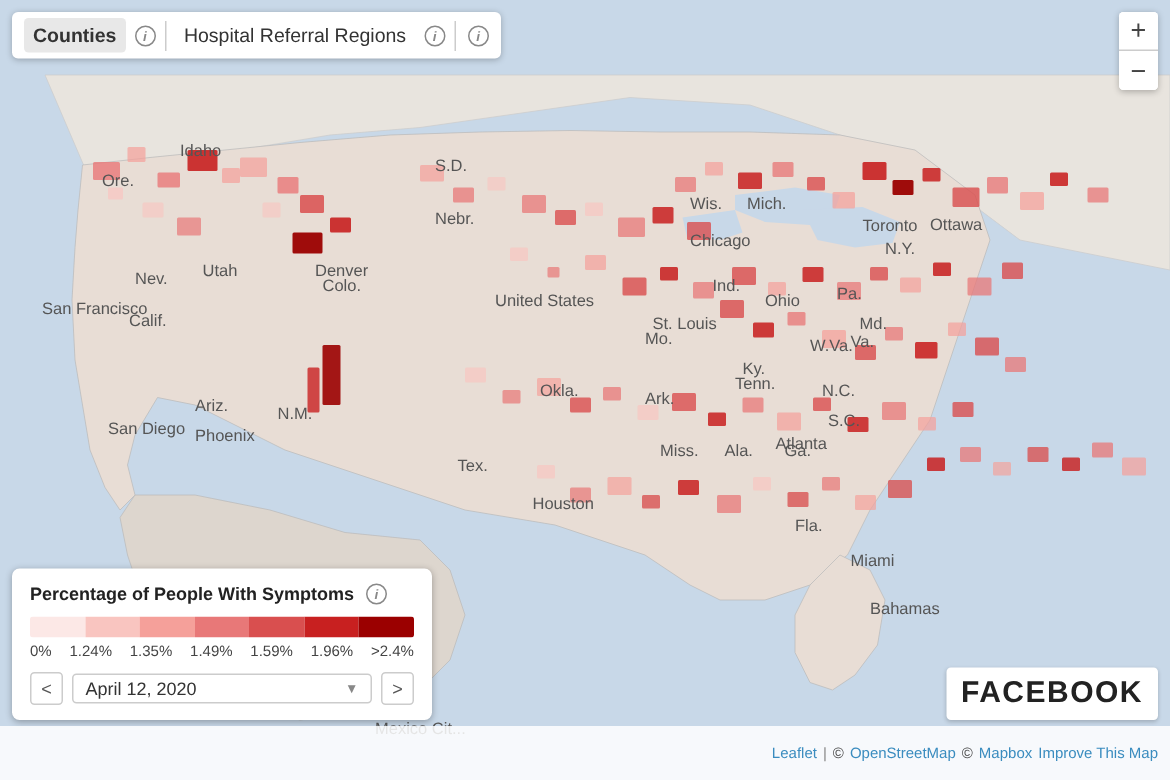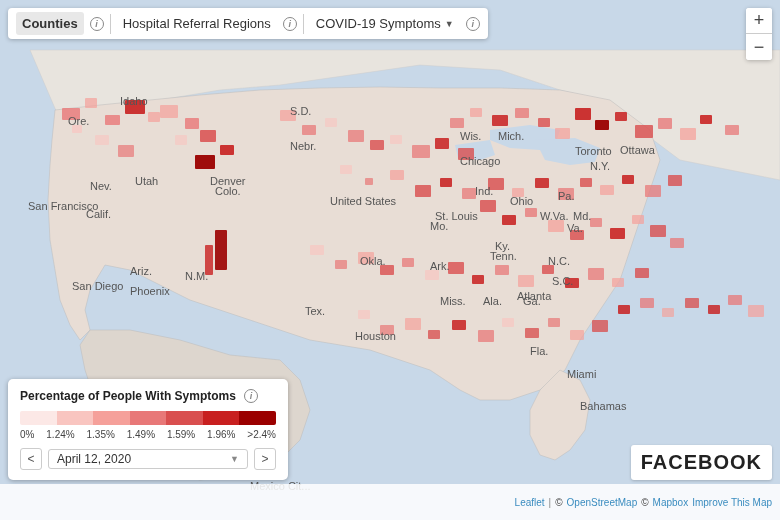--- a/index.html
+++ b/index.html
@@ -397,21 +397,21 @@
       <div class="map-label" style="top: 295px; left: 523px;">Ga.</div>
       <div class="map-label" style="top: 345px; left: 530px;">Fla.</div>
       <div class="map-label" style="top: 250px; left: 490px;">Tenn.</div>
       <div class="map-label" style="top: 290px; left: 517px;">Atlanta</div>
       <div class="map-label" style="top: 210px; left: 435px;">St. Louis</div>
       <div class="map-label" style="top: 155px; left: 460px;">Chicago</div>
       <div class="map-label" style="top: 305px; left: 305px;">Tex.</div>
       <div class="map-label" style="top: 330px; left: 355px;">Houston</div>
       <div class="map-label" style="top: 255px; left: 360px;">Okla.</div>
       <div class="map-label" style="top: 240px; left: 495px;">Ky.</div>
-      <div class="map-label" style="top: 210px; left: 540px; text-align: center;">W.Va.</div>
+      <div class="map-label" style="top: 225px; left: 540px; text-align: center;">W.Va.</div>
       <div class="map-label" style="top: 222px; left: 567px;">Va.</div>
       <div class="map-label" style="top: 210px; left: 573px;">Md.</div>
       <div class="map-label" style="top: 190px; left: 558px;">Pa.</div>
       <div class="map-label" style="top: 160px; left: 590px;">N.Y.</div>
       <div class="map-label" style="top: 130px; left: 460px;">Wis.</div>
       <div class="map-label" style="top: 130px; left: 498px;">Mich.</div>
       <div class="map-label" style="top: 185px; left: 475px;">Ind.</div>
       <div class="map-label" style="top: 195px; left: 510px;">Ohio</div>
       <div class="map-label" style="top: 255px; left: 548px;">N.C.</div>
       <div class="map-label" style="top: 275px; left: 552px;">S.C.</div>
@@ -423,21 +423,20 @@
       <div class="map-label" style="top: 185px; left: 215px;">Colo.</div>
     </div>
 
   <div id="toolbar">
     <button class="tab-btn active">Counties</button>
     <span class="info-icon">i</span>
     <div class="tab-divider"></div>
     <button class="tab-btn">Hospital Referral Regions</button>
     <span class="info-icon">i</span>
     <div class="tab-divider"></div>
-    <button class="dropdown-btn chevron-down">COVID-19 Symptoms</button>
     <span class="info-icon">i</span>
   </div>
 
   <div id="zoom-controls">
     <button class="zoom-btn">+</button>
     <button class="zoom-btn">−</button>
   </div>
 
   <div id="legend">
     <div id="legend-title">

